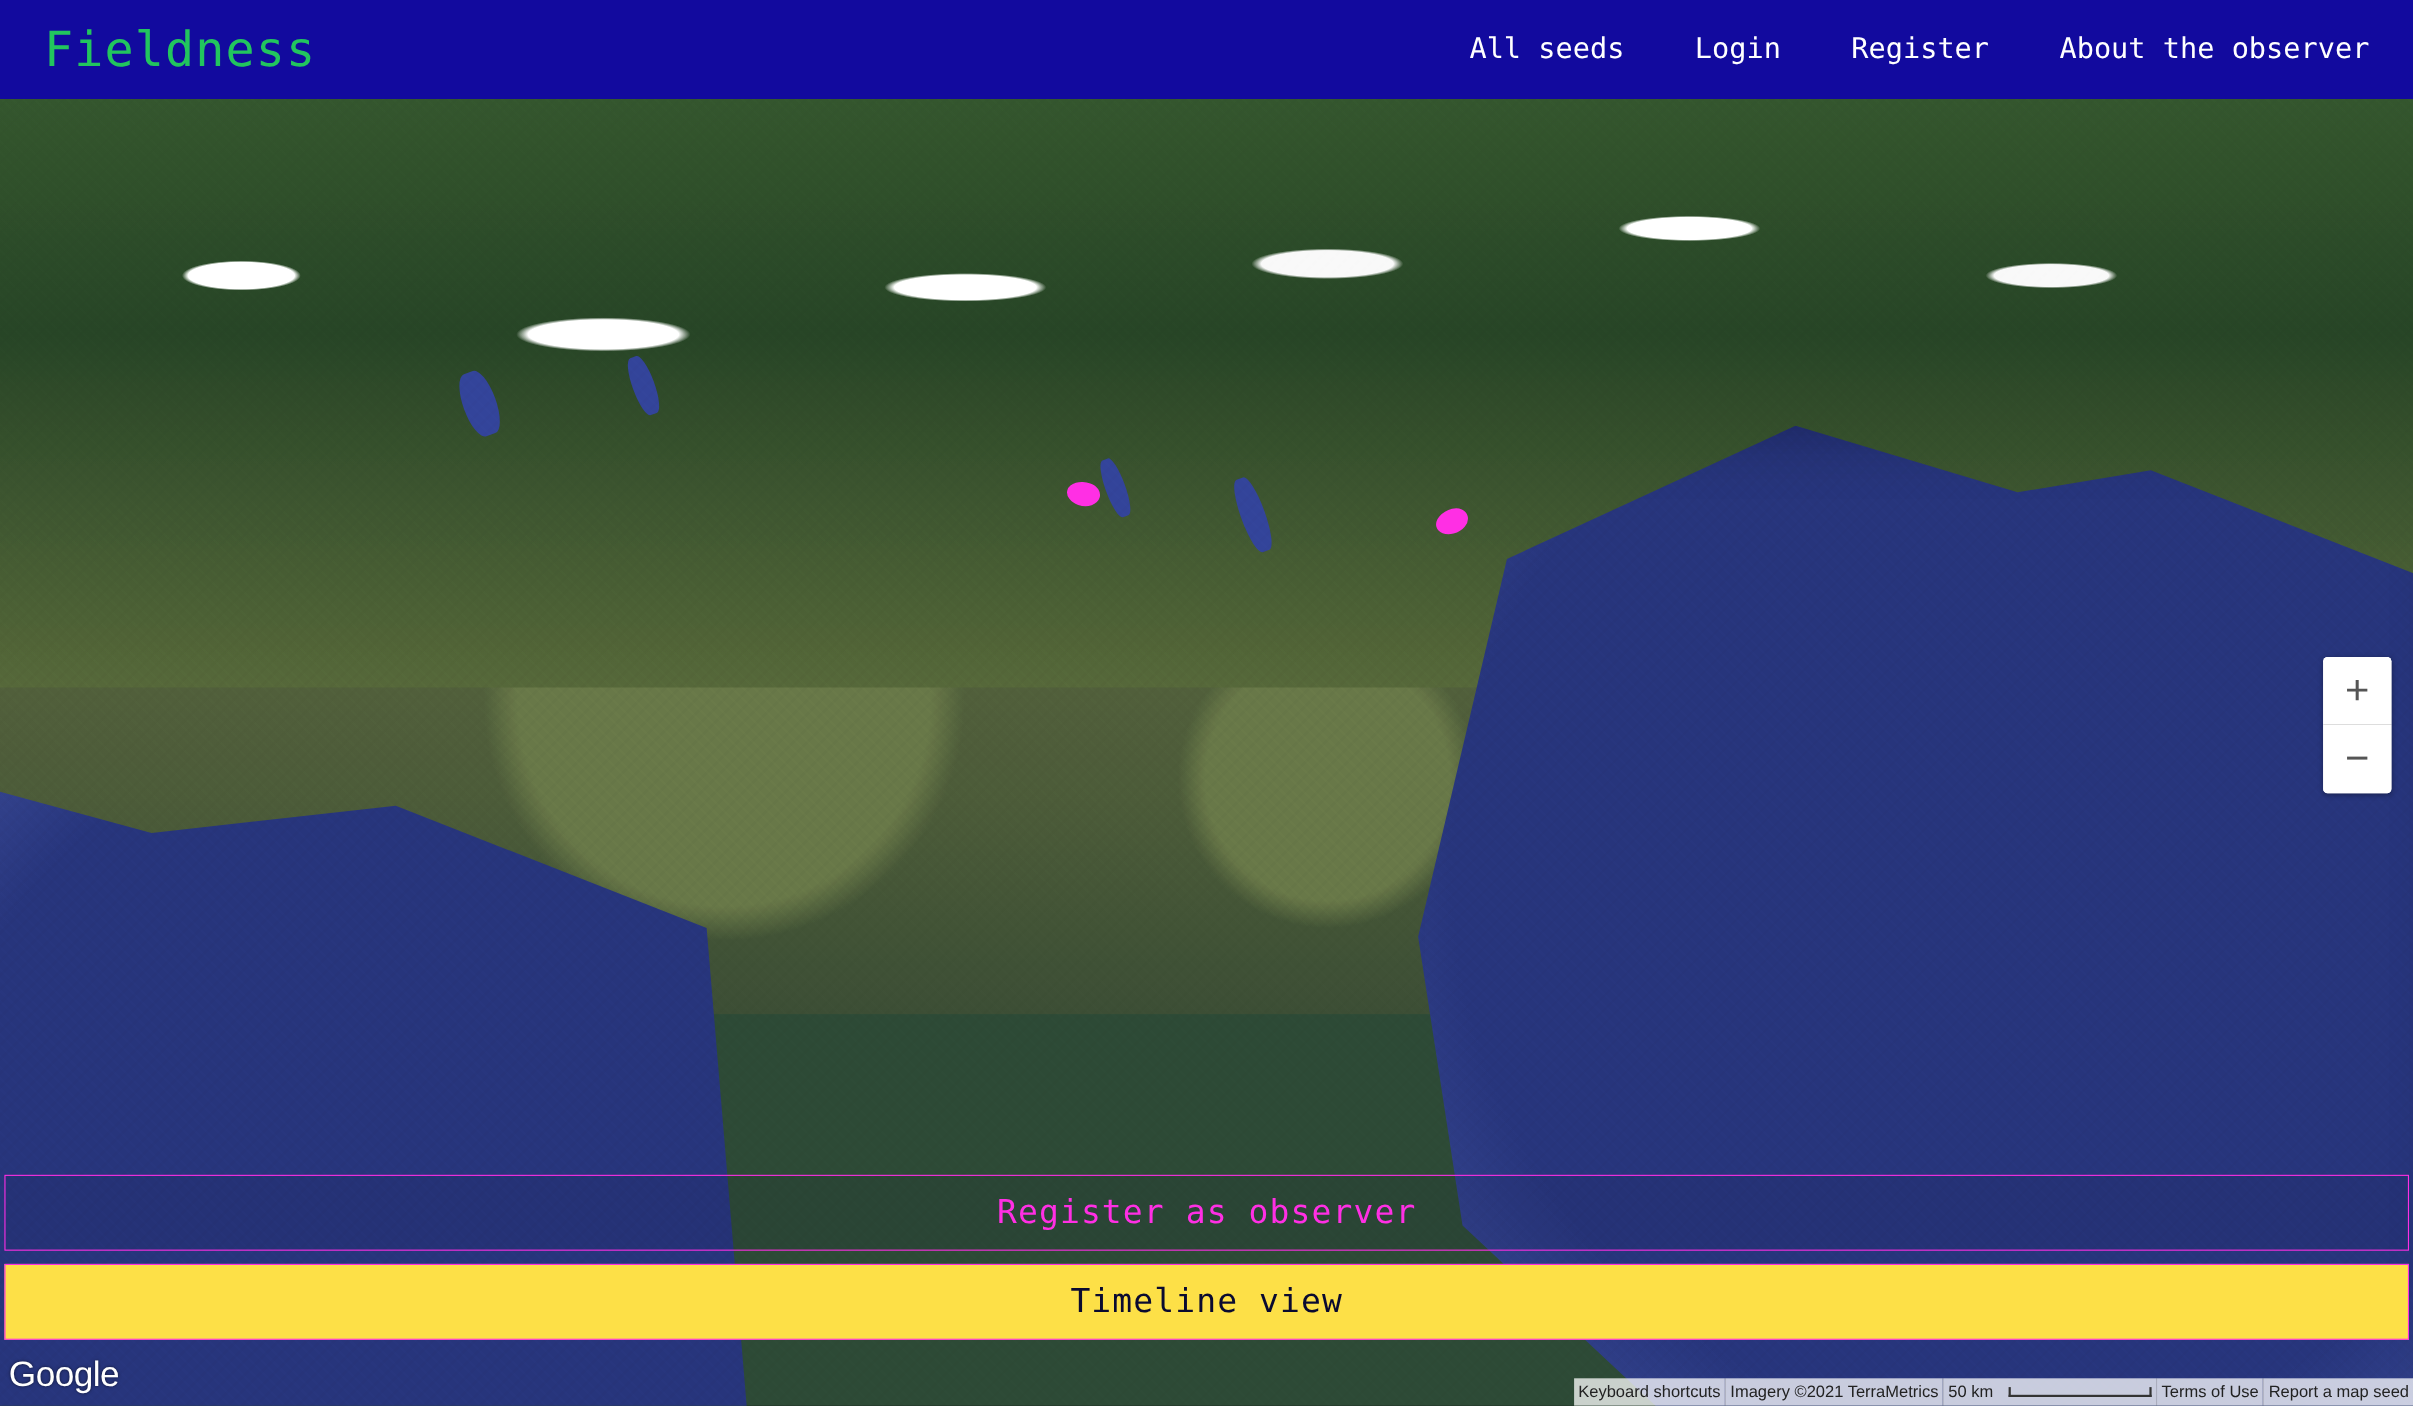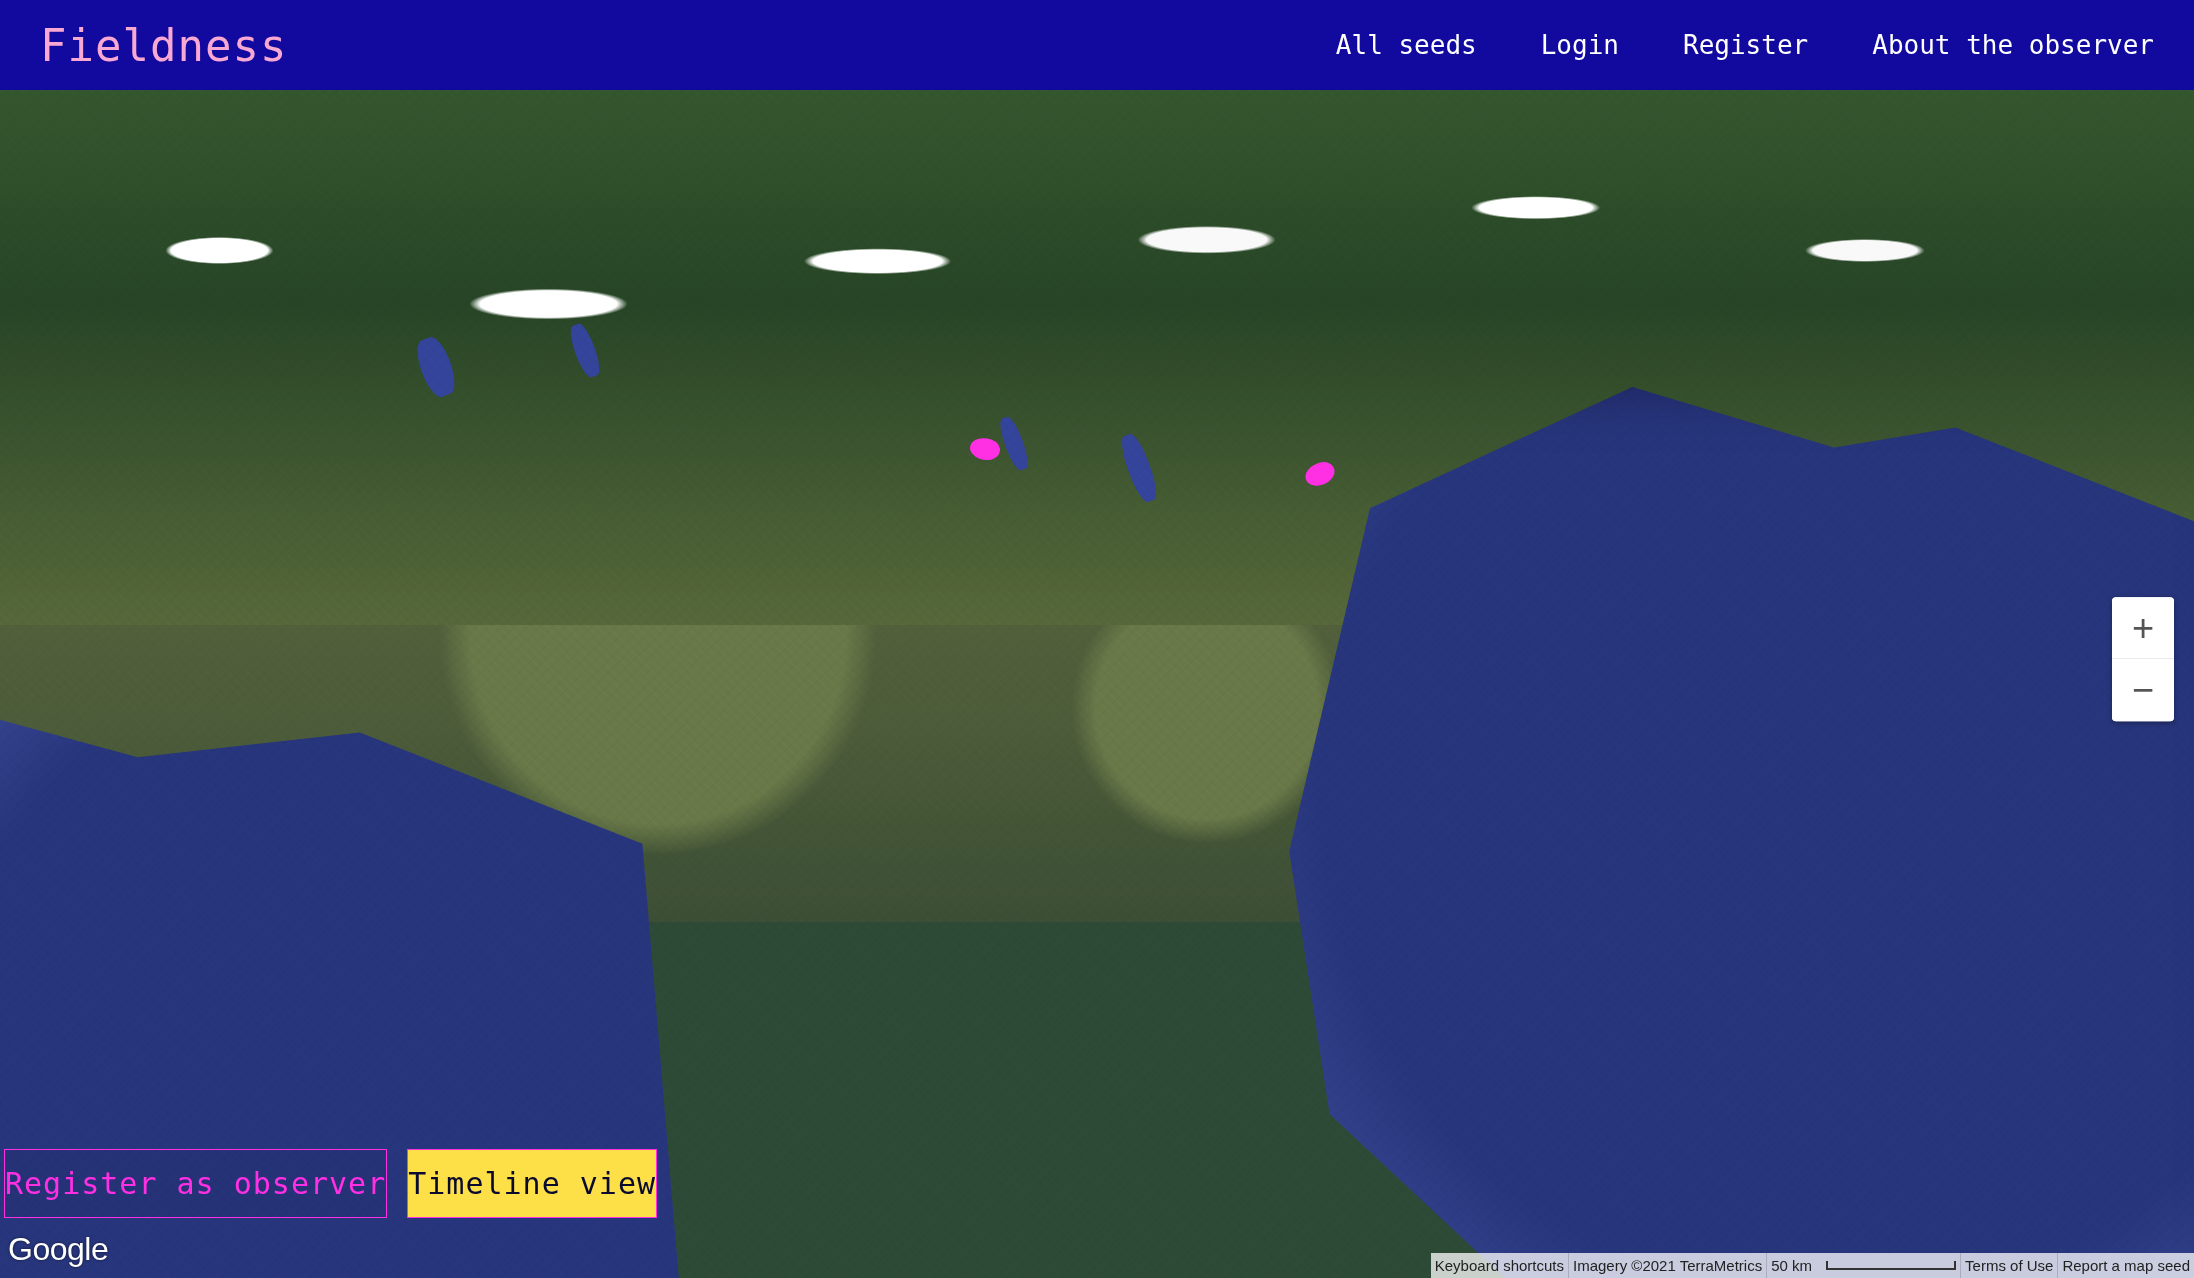--- a/index.html
+++ b/index.html
@@ -1,20 +1,20 @@
 <!DOCTYPE html>
 <html><head>
 <meta charset="utf-8">
 <style>
   html,body{margin:0;padding:0;width:100%;height:100%;font-family:ui-monospace,Menlo,Consolas,monospace;background:#000;overflow:hidden}
   *{box-sizing:border-box}
 
   
   .nav{position:absolute;top:0;left:0;right:0;height:90px;background:#120a9e;display:flex;align-items:center;justify-content:space-between;padding:0 40px;z-index:30}
-  .brand{color:#f9a8d4;font-size:44px;letter-spacing:1px;font-weight:400}
+  .brand{color:#22c55e;font-size:44px;letter-spacing:1px;font-weight:400}
   .nav-links{display:flex;gap:64px}
   .nav-link{color:#fff;font-size:26px;text-decoration:none;cursor:pointer;font-family:ui-monospace,Menlo,Consolas,monospace}
 
   
   .map{position:absolute;top:90px;left:0;right:0;bottom:0;overflow:hidden;background:#2d4a36}
   .mountains{position:absolute;top:0;left:0;right:0;height:45%;
     background:
       radial-gradient(ellipse 120px 30px at 10% 30%,#fff 0 40%,transparent 45%),
       radial-gradient(ellipse 180px 35px at 25% 40%,#f4f4f4 0 38%,transparent 44%),
       radial-gradient(ellipse 160px 28px at 40% 32%,#fff 0 40%,transparent 46%),
@@ -46,21 +46,21 @@
   .lake.l1{left:6%;top:6%;width:30px;height:60px}
   .lake.l2{left:16%;top:2%;width:20px;height:55px}
   .lake.l3{left:44%;top:28%;width:18px;height:55px}
   .lake.l4{left:52%;top:33%;width:22px;height:70px}
 
   .seed{position:absolute;width:30px;height:22px;background:#ff2fe4;border-radius:60% 40% 55% 45%/55% 45% 55% 45%;z-index:5;cursor:pointer}
   .seed.s1{left:44.2%;top:29.3%;transform:rotate(18deg)}
   .seed.s2{left:59.5%;top:31.4%;transform:rotate(-15deg)}
 
   
-  .bars{position:absolute;left:0;right:0;bottom:60px;z-index:20;display:flex;flex-direction:row;gap:12px}
+  .bars{position:absolute;left:0;right:0;bottom:60px;z-index:20;display:flex;flex-direction:column;gap:12px}
   .bar{margin:0 4px;border:1px solid #ff2fe4;background:rgba(10,10,40,.07);text-align:center;padding:16px 0;color:#ff2fe4;font-size:30px;letter-spacing:1px;cursor:pointer;font-family:ui-monospace,Menlo,Consolas,monospace}
   .bar.solid{background:#fde047;border-color:#ff2fe4;color:#0a0a30}
 
   
   .zoom{position:absolute;right:20px;top:50%;transform:translateY(-70%);z-index:25;display:flex;flex-direction:column;background:#fff;border-radius:4px;box-shadow:0 1px 5px rgba(0,0,0,.35)}
   .zoom button{width:62px;height:62px;border:none;background:#fff;color:#555;font-size:38px;line-height:1;cursor:pointer;font-weight:200}
   .zoom button:first-child{border-bottom:1px solid #ddd;border-radius:4px 4px 0 0}
   .zoom button:last-child{border-radius:0 0 4px 4px}
 
   

